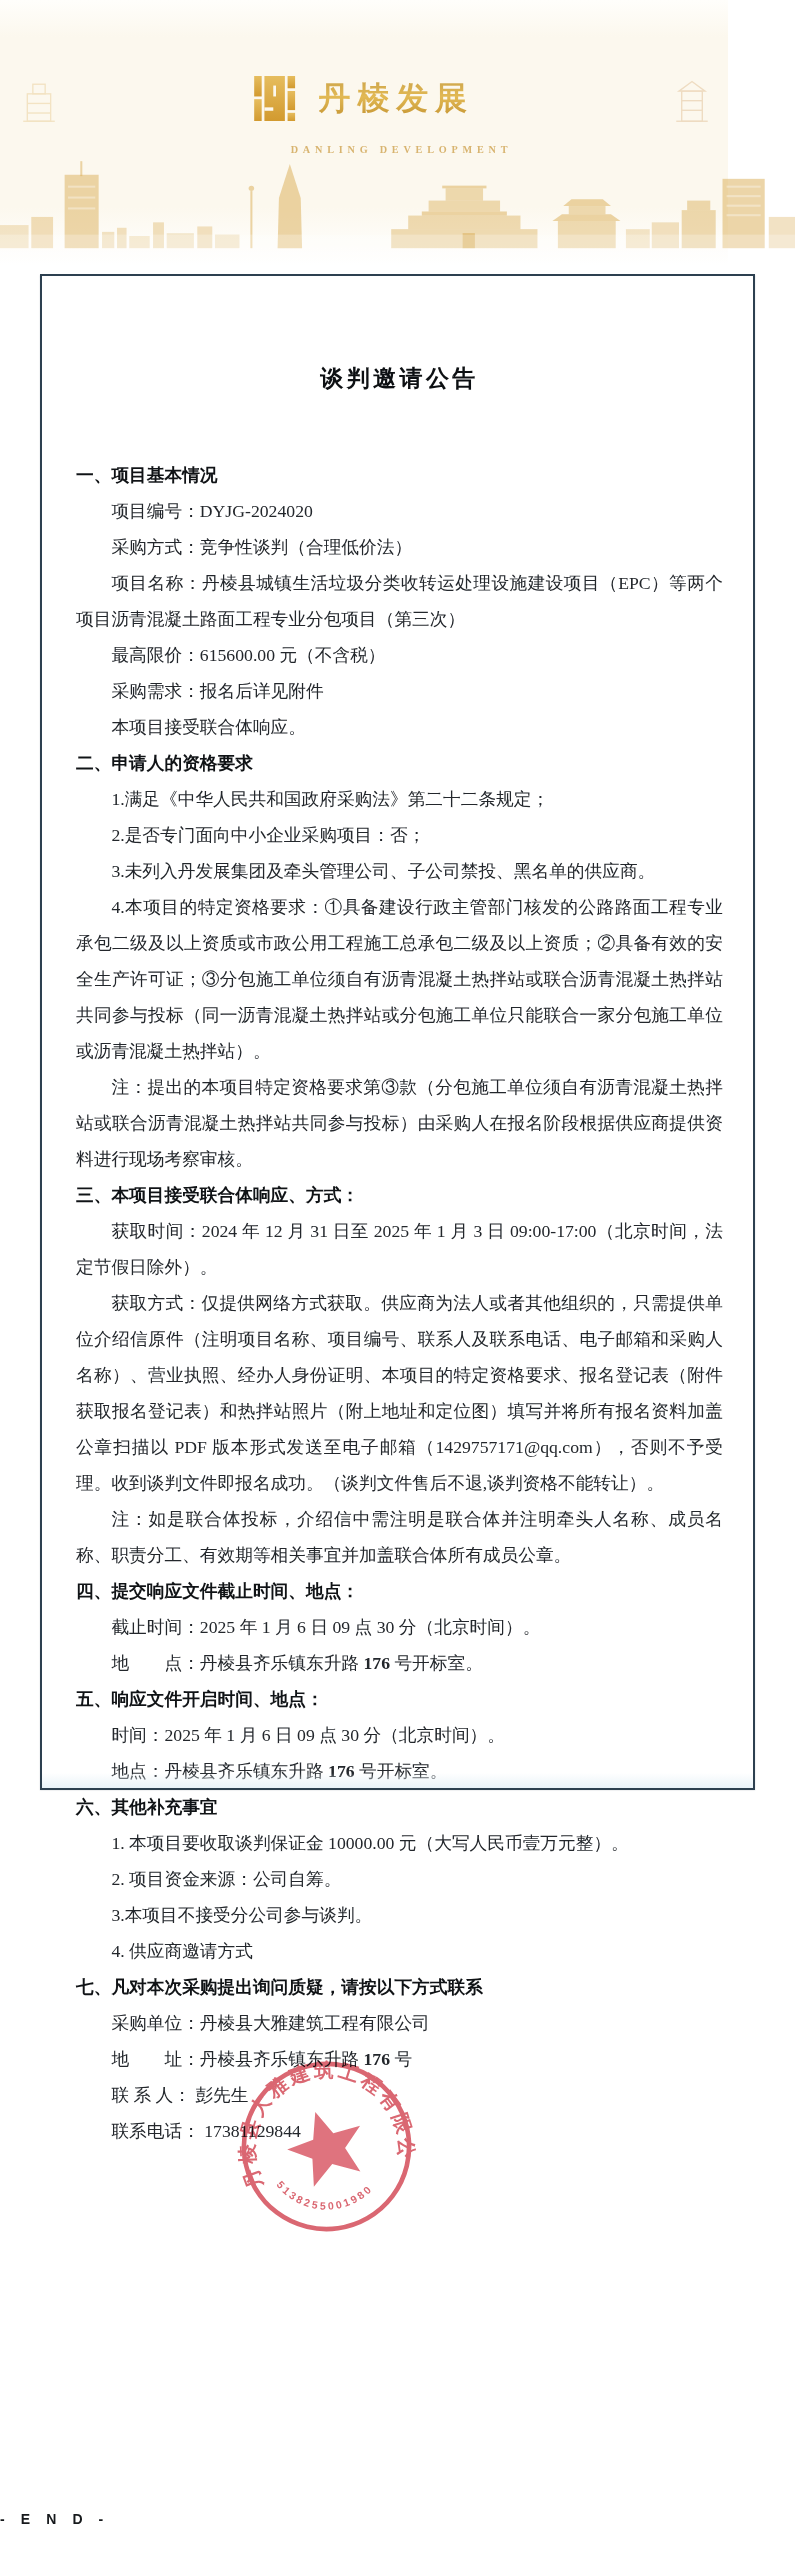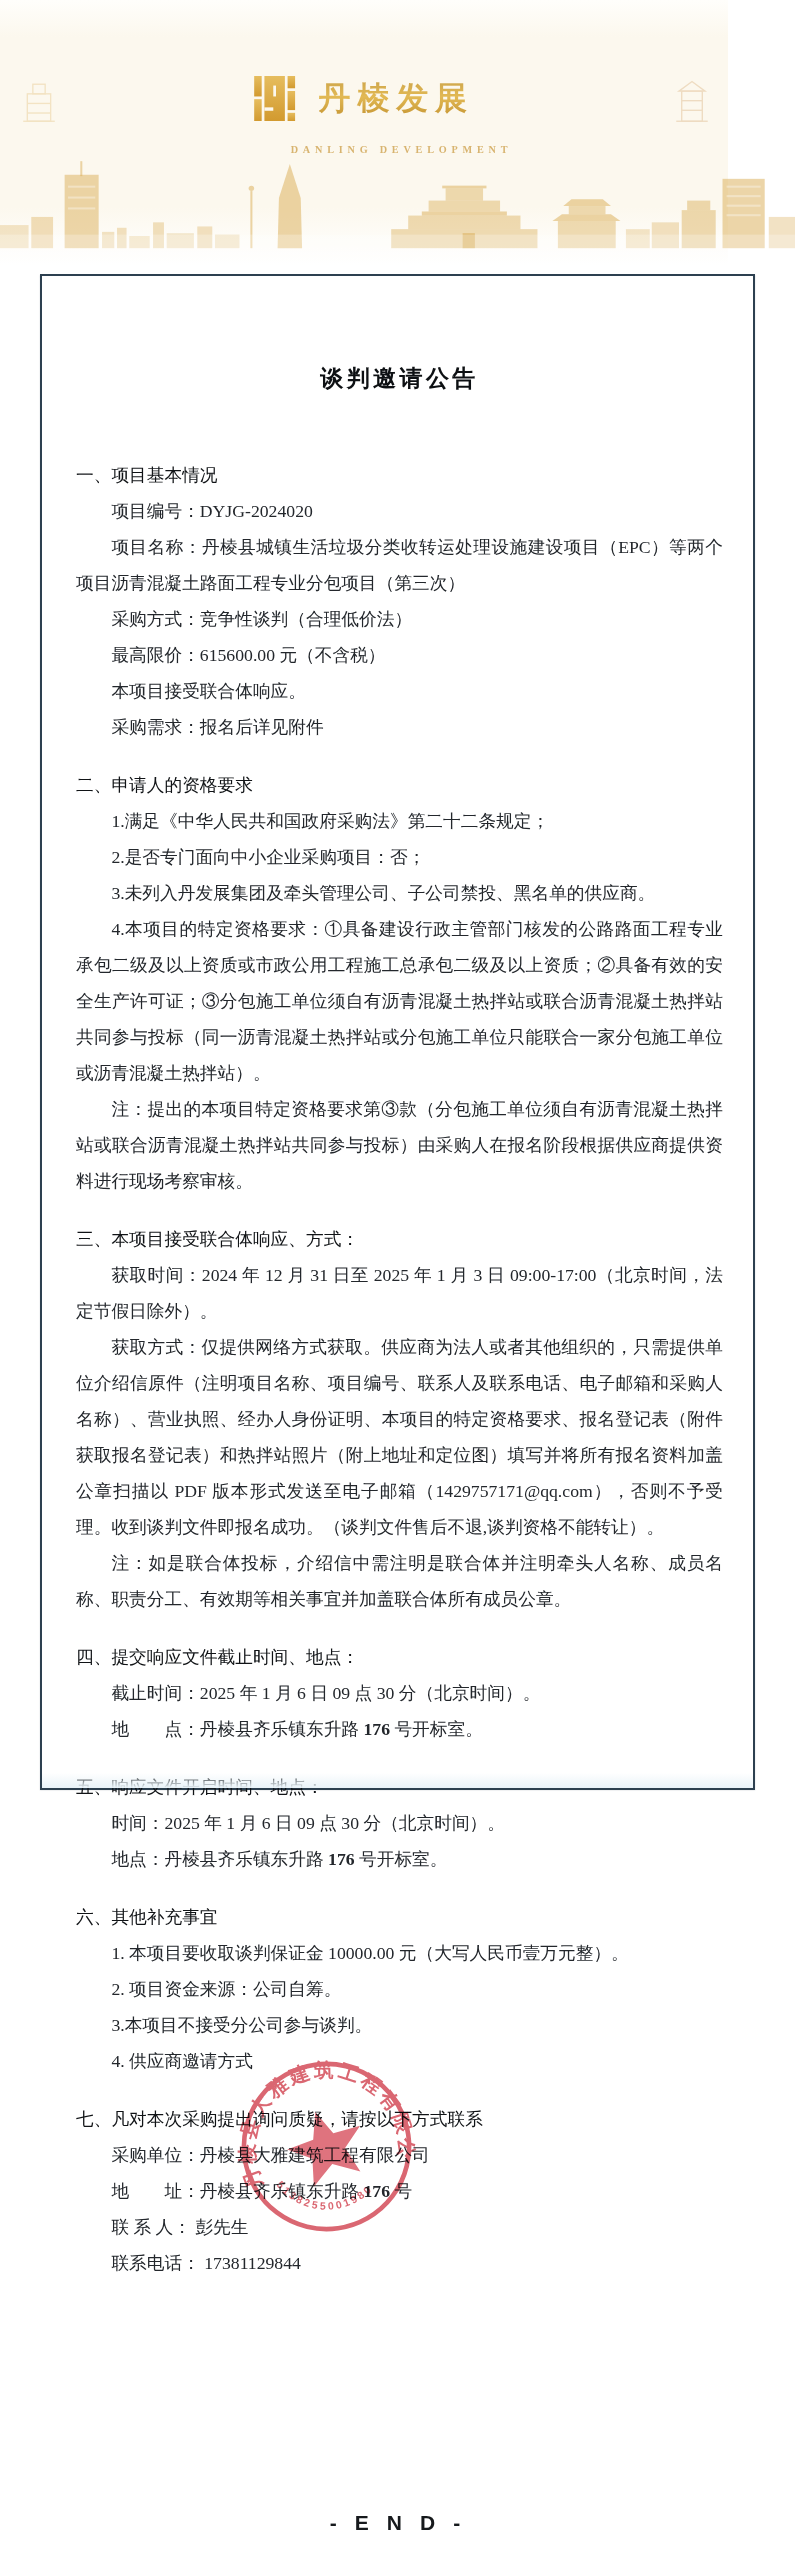--- a/index.html
+++ b/index.html
@@ -24,31 +24,31 @@
   .doc-card{position:absolute;left:40px;top:274px;width:715px;height:1516px;box-sizing:border-box;
             background:#ffffff;border:2px solid #2d4050;padding:0 30px 0 34px;
             box-shadow:0 0.7px 1.4px rgba(45,64,80,.25);}
   .doc-card::after{content:"";position:absolute;left:0;right:0;bottom:0;height:15px;
             background:linear-gradient(180deg,rgba(232,242,249,0),#e9f3f9);}
   .doc-title{margin:87px 0 0 0;text-align:center;font-size:23px;font-weight:700;
              letter-spacing:3.4px;color:#0d1013;}
   .doc-body{margin-top:63px;font-size:17.7px;line-height:36px;color:#23272c;
             text-align:justify;overflow-wrap:break-word;word-break:break-word;}
   .doc-body p{margin:0;text-indent:2em;}
-  .doc-body p.h{text-indent:0;font-weight:400;color:#101316;margin-top:22px;}
+  .doc-body p.h{text-indent:0;font-weight:700;color:#101316;}
   .doc-body b{font-weight:700;}
 
   
   .seal{position:absolute;left:234px;top:2054px;width:185px;height:185px;
         transform:rotate(-8deg);opacity:.88;mix-blend-mode:multiply;pointer-events:none;}
 
   
-  .end-mark{position:absolute;top:2511px;left:0;width:100%;text-align:center;
+  .end-mark{position:absolute;top:2511px;left:0;width:100%;text-align:left;
             font-family:"Liberation Sans","DejaVu Sans",sans-serif;
-            font-size:21px;font-weight:700;letter-spacing:6.1px;color:#16191c;}
+            font-size:14px;font-weight:700;letter-spacing:6.1px;color:#16191c;}
 </style>
 </head>
 <body>
 
 <div class="page">
 
   <header class="banner">
 
     <svg class="corner-deco left" width="48" height="48" viewBox="0 0 70 70">
       <g fill="none" stroke="#d9ab52" stroke-width="2" opacity="0.5">
@@ -138,25 +138,25 @@
       </g>
       <rect x="0" y="120" width="1170" height="30" fill="#ffffff" opacity=".25"></rect>
     </svg>
   </header>
 
   <main class="doc-card">
     <h1 class="doc-title">谈判邀请公告</h1>
     <div class="doc-body" id="doc-body">
         <p class="h">一、项目基本情况</p>
         <p>项目编号：DYJG-2024020</p>
+        <p>采购方式：竞争性谈判（合理低价法）</p>
         <p>项目名称：丹棱县城镇生活垃圾分类收转运处理设施建设项目（EPC）等两个项目沥青混凝土路面工程专业分包项目（第三次）</p>
-        <p>采购方式：竞争性谈判（合理低价法）</p>
         <p>最高限价：615600.00 元（不含税）</p>
+        <p>采购需求：报名后详见附件</p>
         <p>本项目接受联合体响应。</p>
-        <p>采购需求：报名后详见附件</p>
         <p class="h">二、申请人的资格要求</p>
         <p>1.满足《中华人民共和国政府采购法》第二十二条规定；</p>
         <p>2.是否专门面向中小企业采购项目：否；</p>
         <p>3.未列入丹发展集团及牵头管理公司、子公司禁投、黑名单的供应商。</p>
         <p>4.本项目的特定资格要求：①具备建设行政主管部门核发的公路路面工程专业承包二级及以上资质或市政公用工程施工总承包二级及以上资质；②具备有效的安全生产许可证；③分包施工单位须自有沥青混凝土热拌站或联合沥青混凝土热拌站共同参与投标（同一沥青混凝土热拌站或分包施工单位只能联合一家分包施工单位或沥青混凝土热拌站）。</p>
         <p>注：提出的本项目特定资格要求第③款（分包施工单位须自有沥青混凝土热拌站或联合沥青混凝土热拌站共同参与投标）由采购人在报名阶段根据供应商提供资料进行现场考察审核。</p>
         <p class="h">三、本项目接受联合体响应、方式：</p>
         <p>获取时间：2024 年 12 月 31 日至 2025 年 1 月 3 日 09:00-17:00（北京时间，法定节假日除外）。</p>
         <p>获取方式：仅提供网络方式获取。供应商为法人或者其他组织的，只需提供单位介绍信原件（注明项目名称、项目编号、联系人及联系电话、电子邮箱和采购人名称）、营业执照、经办人身份证明、本项目的特定资格要求、报名登记表（附件获取报名登记表）和热拌站照片（附上地址和定位图）填写并将所有报名资料加盖公章扫描以 PDF 版本形式发送至电子邮箱（1429757171@qq.com），否则不予受理。收到谈判文件即报名成功。（谈判文件售后不退,谈判资格不能转让）。</p>
         <p>注：如是联合体投标，介绍信中需注明是联合体并注明牵头人名称、成员名称、职责分工、有效期等相关事宜并加盖联合体所有成员公章。</p>

